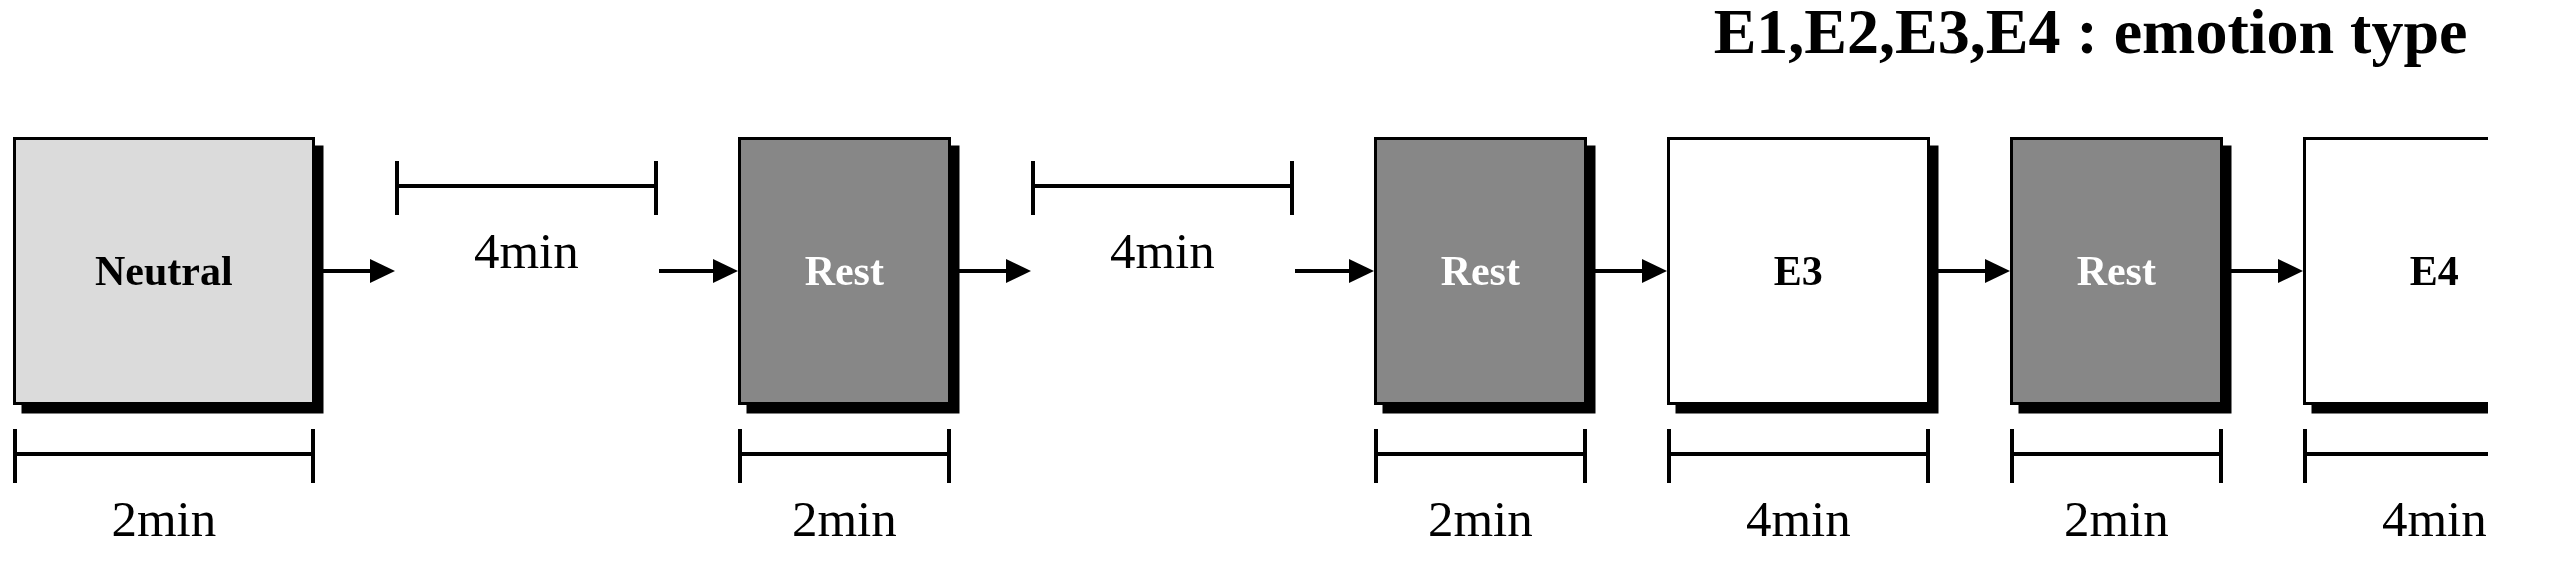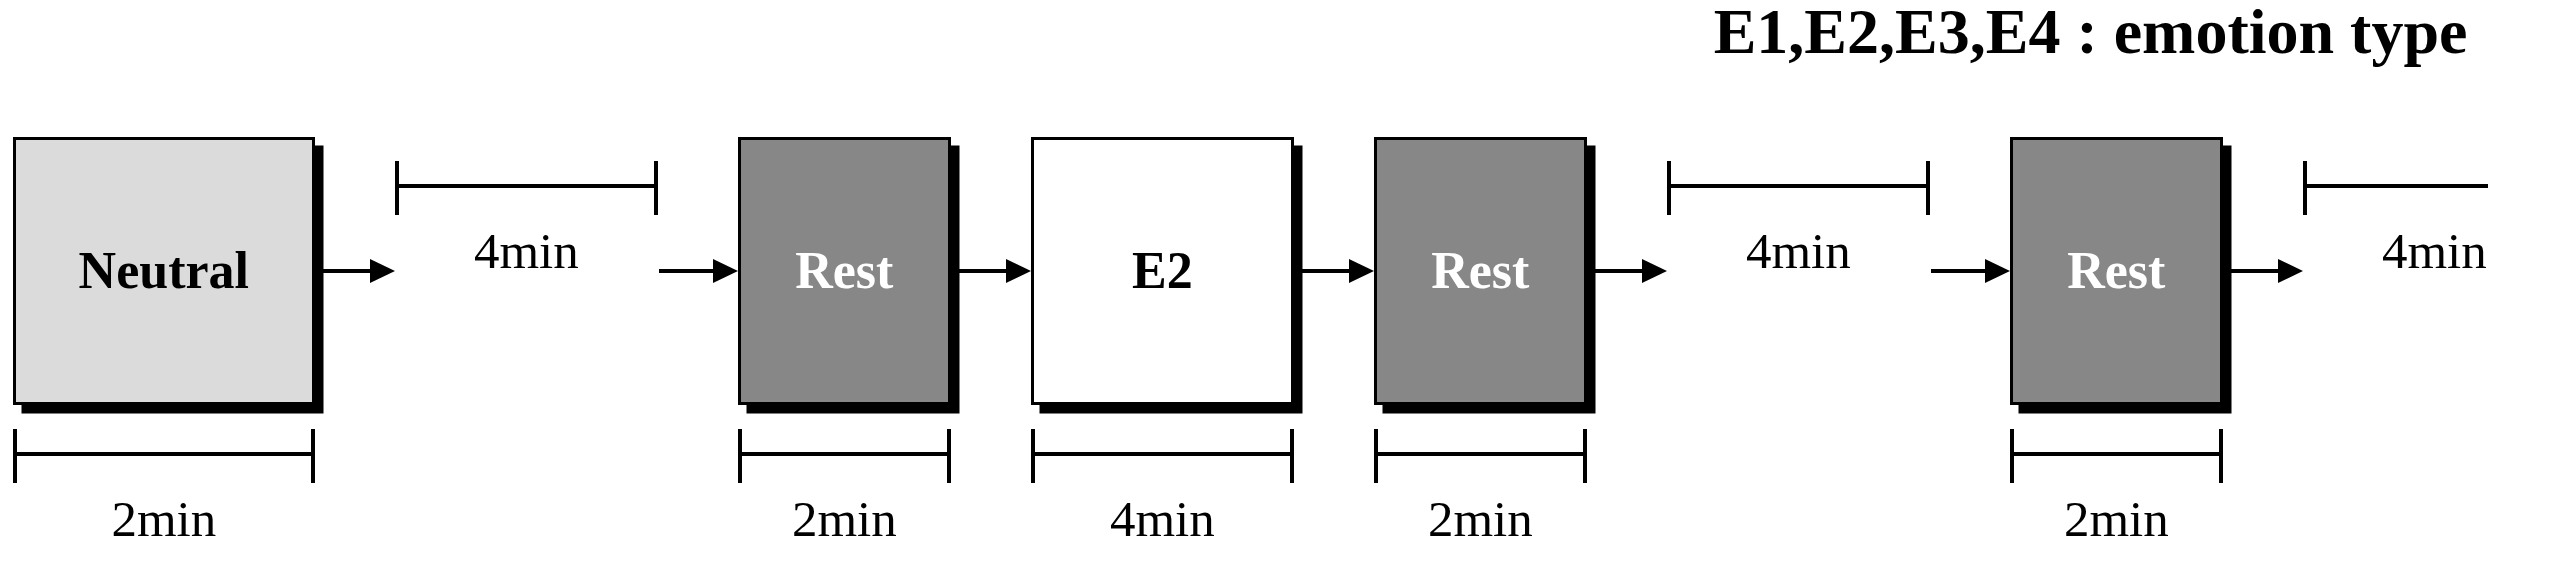--- a/index.html
+++ b/index.html
@@ -34,21 +34,21 @@
     height:268px;
     width:100%;
     border:3.6px solid var(--border,#000);
     box-shadow:8.5px 8.5px 0 0 var(--border,#000);
     display:flex;align-items:center;justify-content:center;
   }
   .box-neutral{background:var(--neutral-fill,#dbdbdb);}
   .box-emotion{background:var(--emotion-fill,#ffffff);}
   .box-rest{background:var(--rest-fill,#878787);}
   .box-label{
-    font-size:52px;
+    font-size:42px;
     font-weight:bold;
     line-height:1;
     white-space:nowrap;
   }
   .box-rest .box-label{color:var(--rest-text,#ffffff);}
   .bracket{
     position:relative;
     height:54px;
     margin-top:24px;
     width:100%;
@@ -126,23 +126,20 @@
           <div class="hline"></div>
           <div class="tick tick-right"></div>
         </div>
         <div class="duration">2min</div>
       </div>
       <div class="arrow">
         <div class="arrow-line"></div>
         <div class="arrow-head"></div>
       </div>
       <div class="col col-emotion">
-        <div class="box box-emotion">
-          <span class="box-label">E2</span>
-        </div>
         <div class="bracket">
           <div class="tick tick-left"></div>
           <div class="hline"></div>
           <div class="tick tick-right"></div>
         </div>
         <div class="duration">4min</div>
       </div>
       <div class="arrow">
         <div class="arrow-line"></div>
         <div class="arrow-head"></div>
@@ -156,20 +153,23 @@
           <div class="hline"></div>
           <div class="tick tick-right"></div>
         </div>
         <div class="duration">2min</div>
       </div>
       <div class="arrow">
         <div class="arrow-line"></div>
         <div class="arrow-head"></div>
       </div>
       <div class="col col-emotion">
+        <div class="box box-emotion">
+          <span class="box-label">E3</span>
+        </div>
         <div class="bracket">
           <div class="tick tick-left"></div>
           <div class="hline"></div>
           <div class="tick tick-right"></div>
         </div>
         <div class="duration">4min</div>
       </div>
       <div class="arrow">
         <div class="arrow-line"></div>
         <div class="arrow-head"></div>
@@ -183,20 +183,23 @@
           <div class="hline"></div>
           <div class="tick tick-right"></div>
         </div>
         <div class="duration">2min</div>
       </div>
       <div class="arrow">
         <div class="arrow-line"></div>
         <div class="arrow-head"></div>
       </div>
       <div class="col col-emotion">
+        <div class="box box-emotion">
+          <span class="box-label">E4</span>
+        </div>
         <div class="bracket">
           <div class="tick tick-left"></div>
           <div class="hline"></div>
           <div class="tick tick-right"></div>
         </div>
         <div class="duration">4min</div>
       </div>
     </div>
 </div>
 

